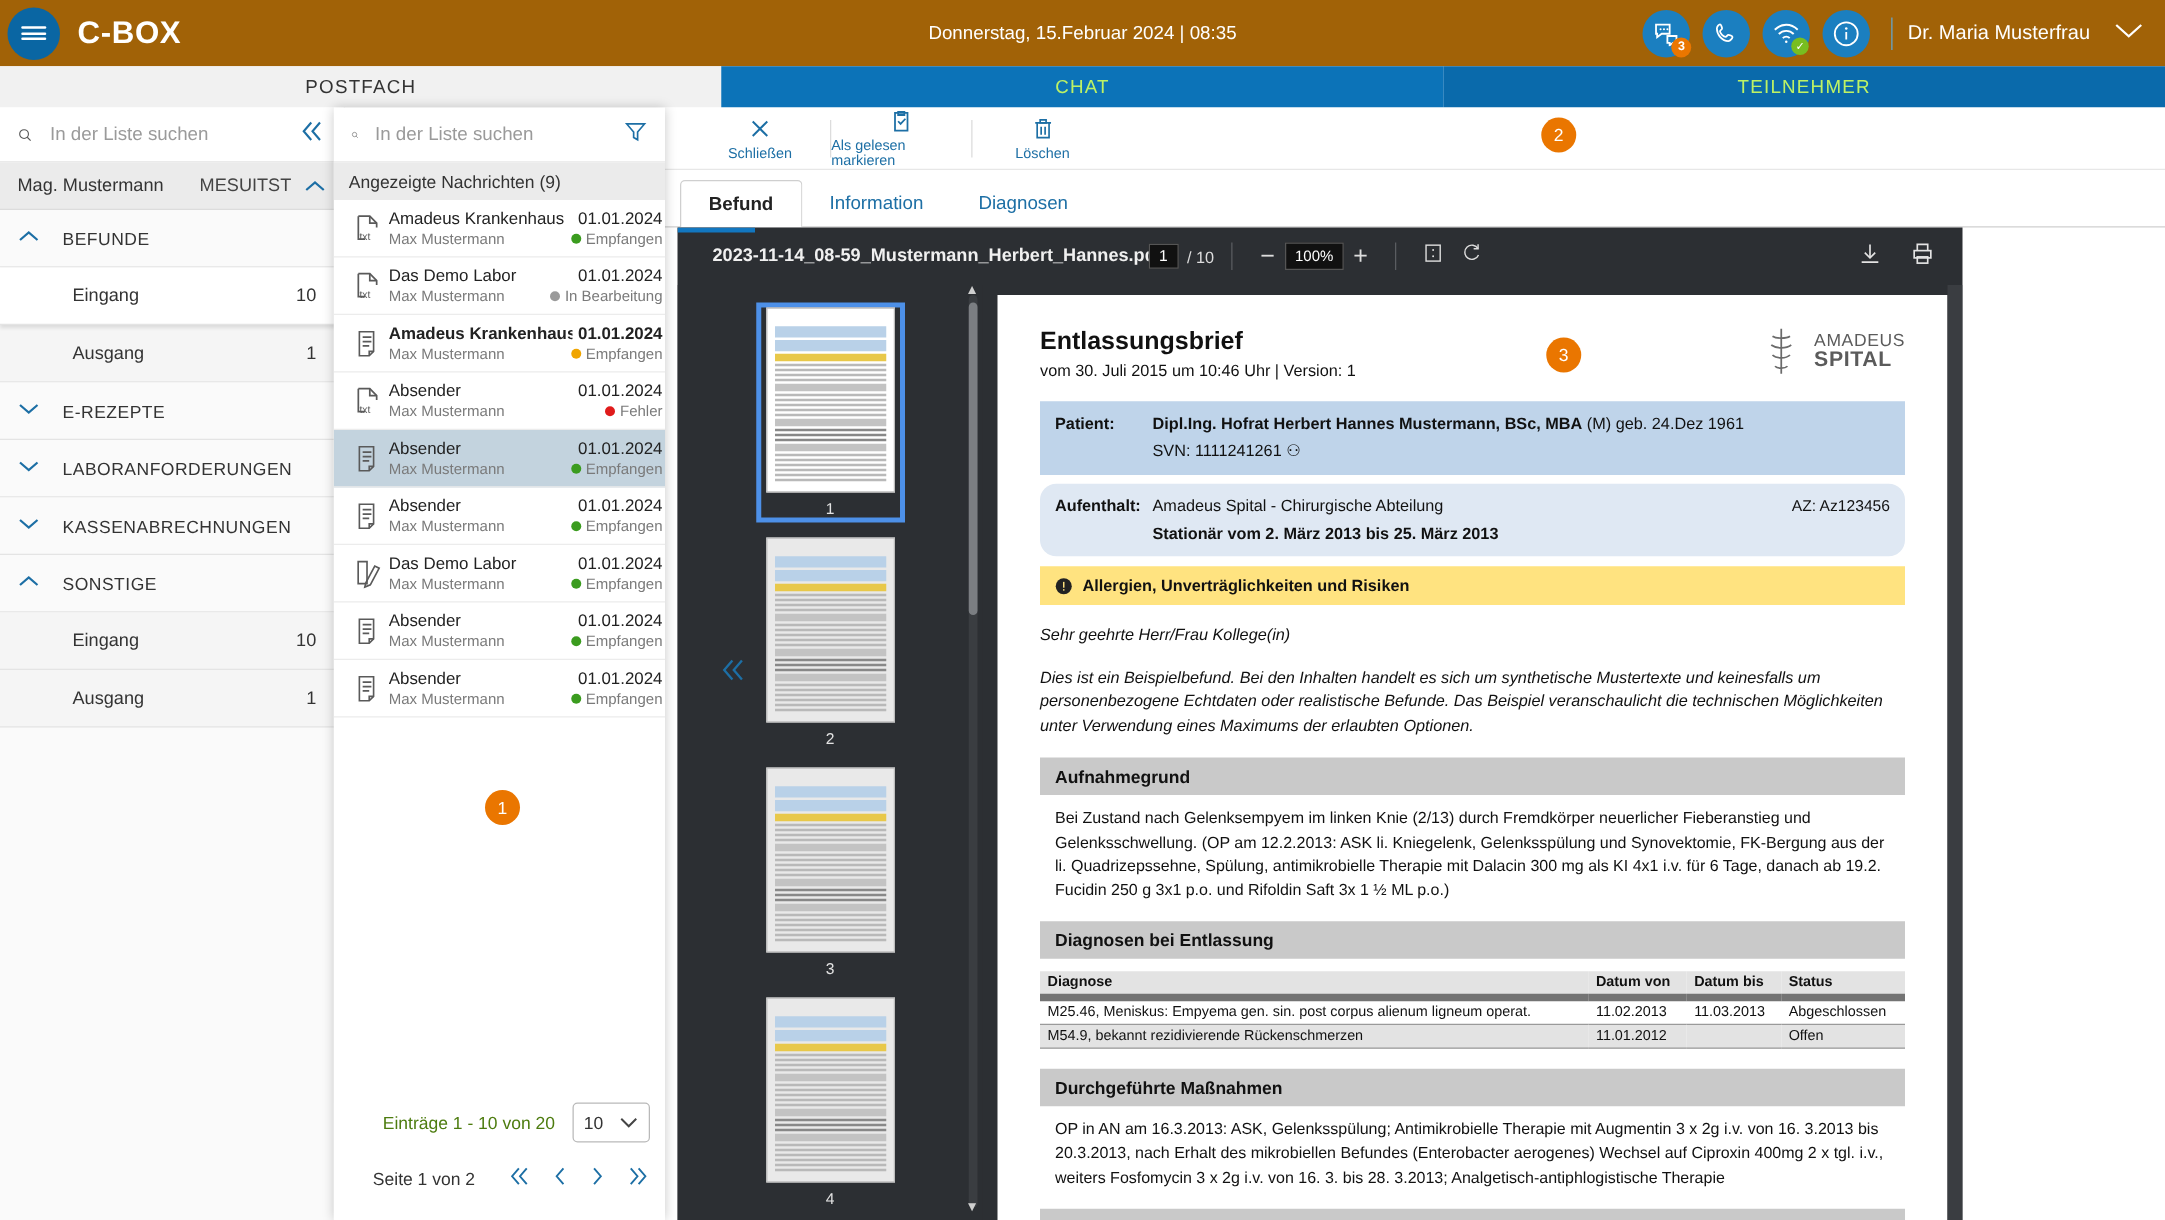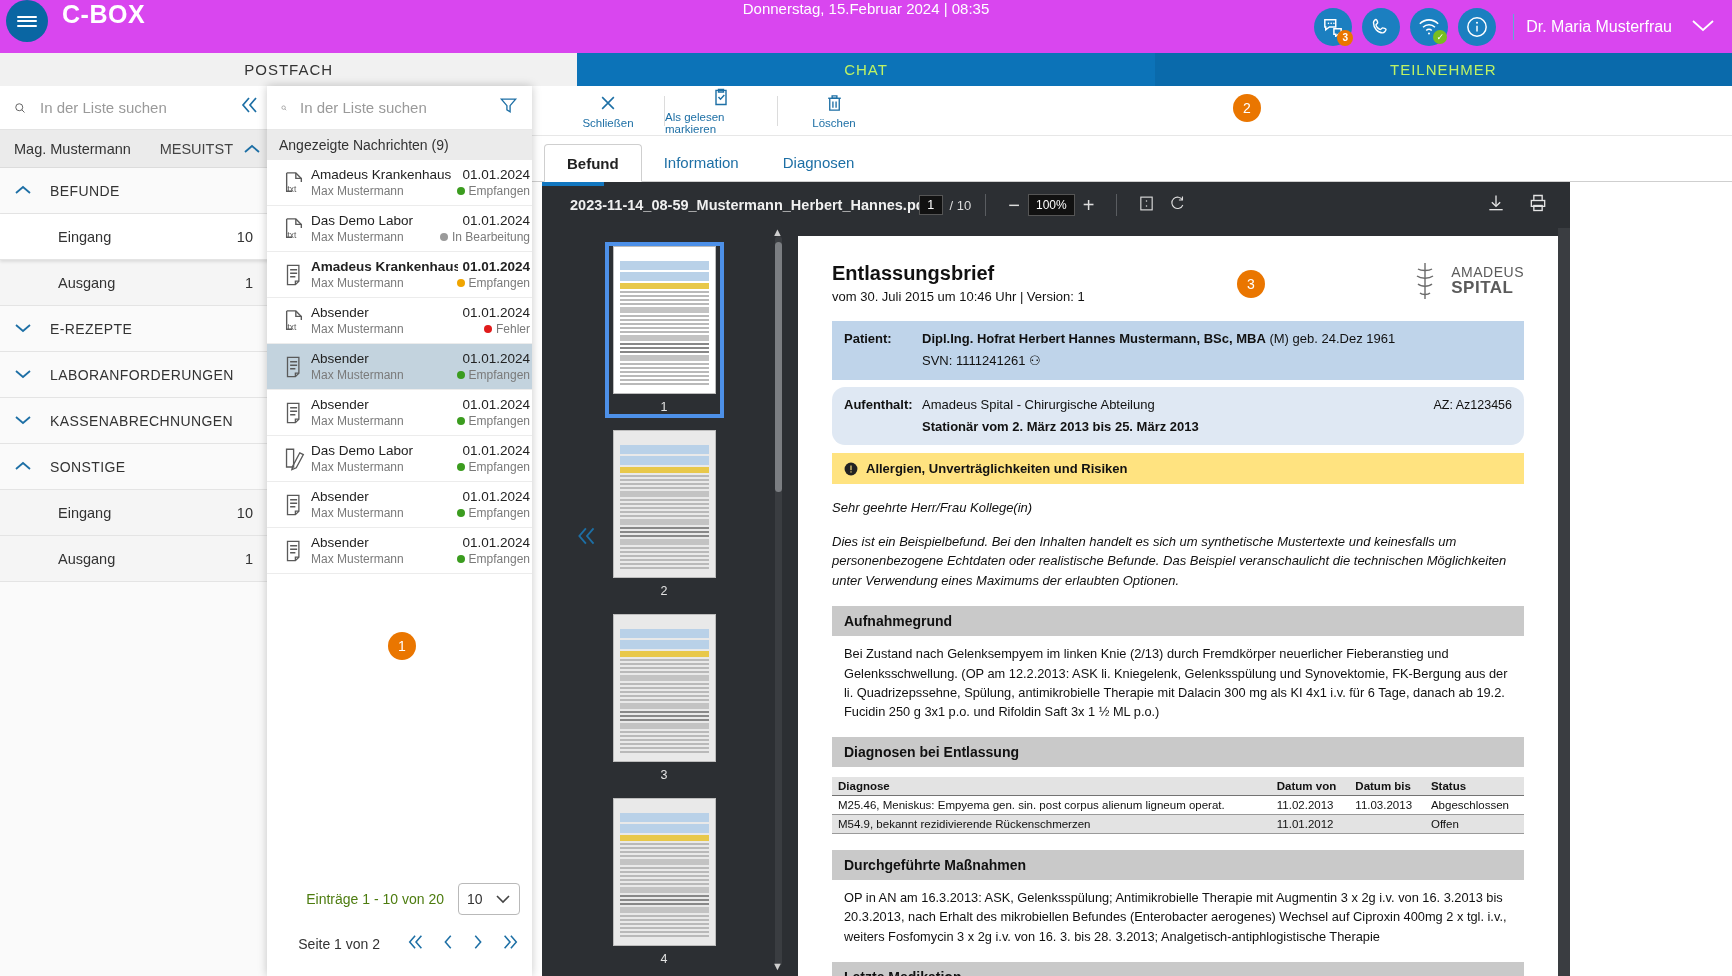--- a/index.html
+++ b/index.html
@@ -6,21 +6,21 @@
   html,body {
     width:1732px; height:976px; overflow:hidden;
     font-family:"Liberation Sans", sans-serif;
     background:#fff; color:#222;
   }
   #app { position:relative; width:1732px; height:976px; }
 
   
   .topbar{
     position:absolute; top:0; left:0; width:1732px; height:53px;
-    background:#d946ef; color:#fff; display:flex; align-items:flex-start;
+    background:#a16207; color:#fff; display:flex; align-items:center;
   }
   .burger{
     width:42px;height:42px;border-radius:50%;background:#0a66a3;
     margin-left:6px; display:flex;align-items:center;justify-content:center;
     cursor:pointer;
   }
   .burger span{display:block;width:20px;height:2px;background:#fff;margin:2.5px 0;border-radius:2px;}
   .brand{font-size:25px;font-weight:bold;letter-spacing:.5px;margin-left:14px;}
   .topdate{
     position:absolute;left:0;right:0;text-align:center;font-size:15px;
@@ -203,21 +203,21 @@
   .blk.b2{background:#dfe8f3;border-radius:13px;}
   .blk .lab{font-weight:bold;width:78px;flex:0 0 78px;}
   .blk .az{margin-left:auto;font-size:12.5px;padding-left:14px;}
   .warn{background:#ffe380;padding:8px 12px;font-size:13px;font-weight:bold;display:flex;align-items:center;gap:8px;margin-top:8px;}
   .para{font-style:italic;font-size:13px;line-height:1.5;margin-top:14px;}
   .sechead{background:#c9c9c9;padding:7px 12px;font-size:14px;font-weight:bold;margin-top:16px;}
   .secbody{font-size:12.8px;line-height:1.5;padding:8px 12px 0 12px;}
   table.dt{width:100%;border-collapse:collapse;margin-top:10px;font-size:11.5px;}
   table.dt th{
     background:#e3e3e3;text-align:left;padding:3px 6px;font-size:11.5px;
-    border-bottom:1px solid #737373;
+    border-bottom:6px solid #737373;
   }
   table.dt td{padding:3px 6px;vertical-align:top;border-bottom:1px solid #9a9a9a;}
   table.dt tr.alt td{background:#e3e3e3;}
 
   
   .obadge{
     position:absolute;width:28px;height:28px;border-radius:50%;background:#ea7600;color:#fff;
     font-size:14px;display:flex;align-items:center;justify-content:center;z-index:40;
   }
   .panel-chev{

